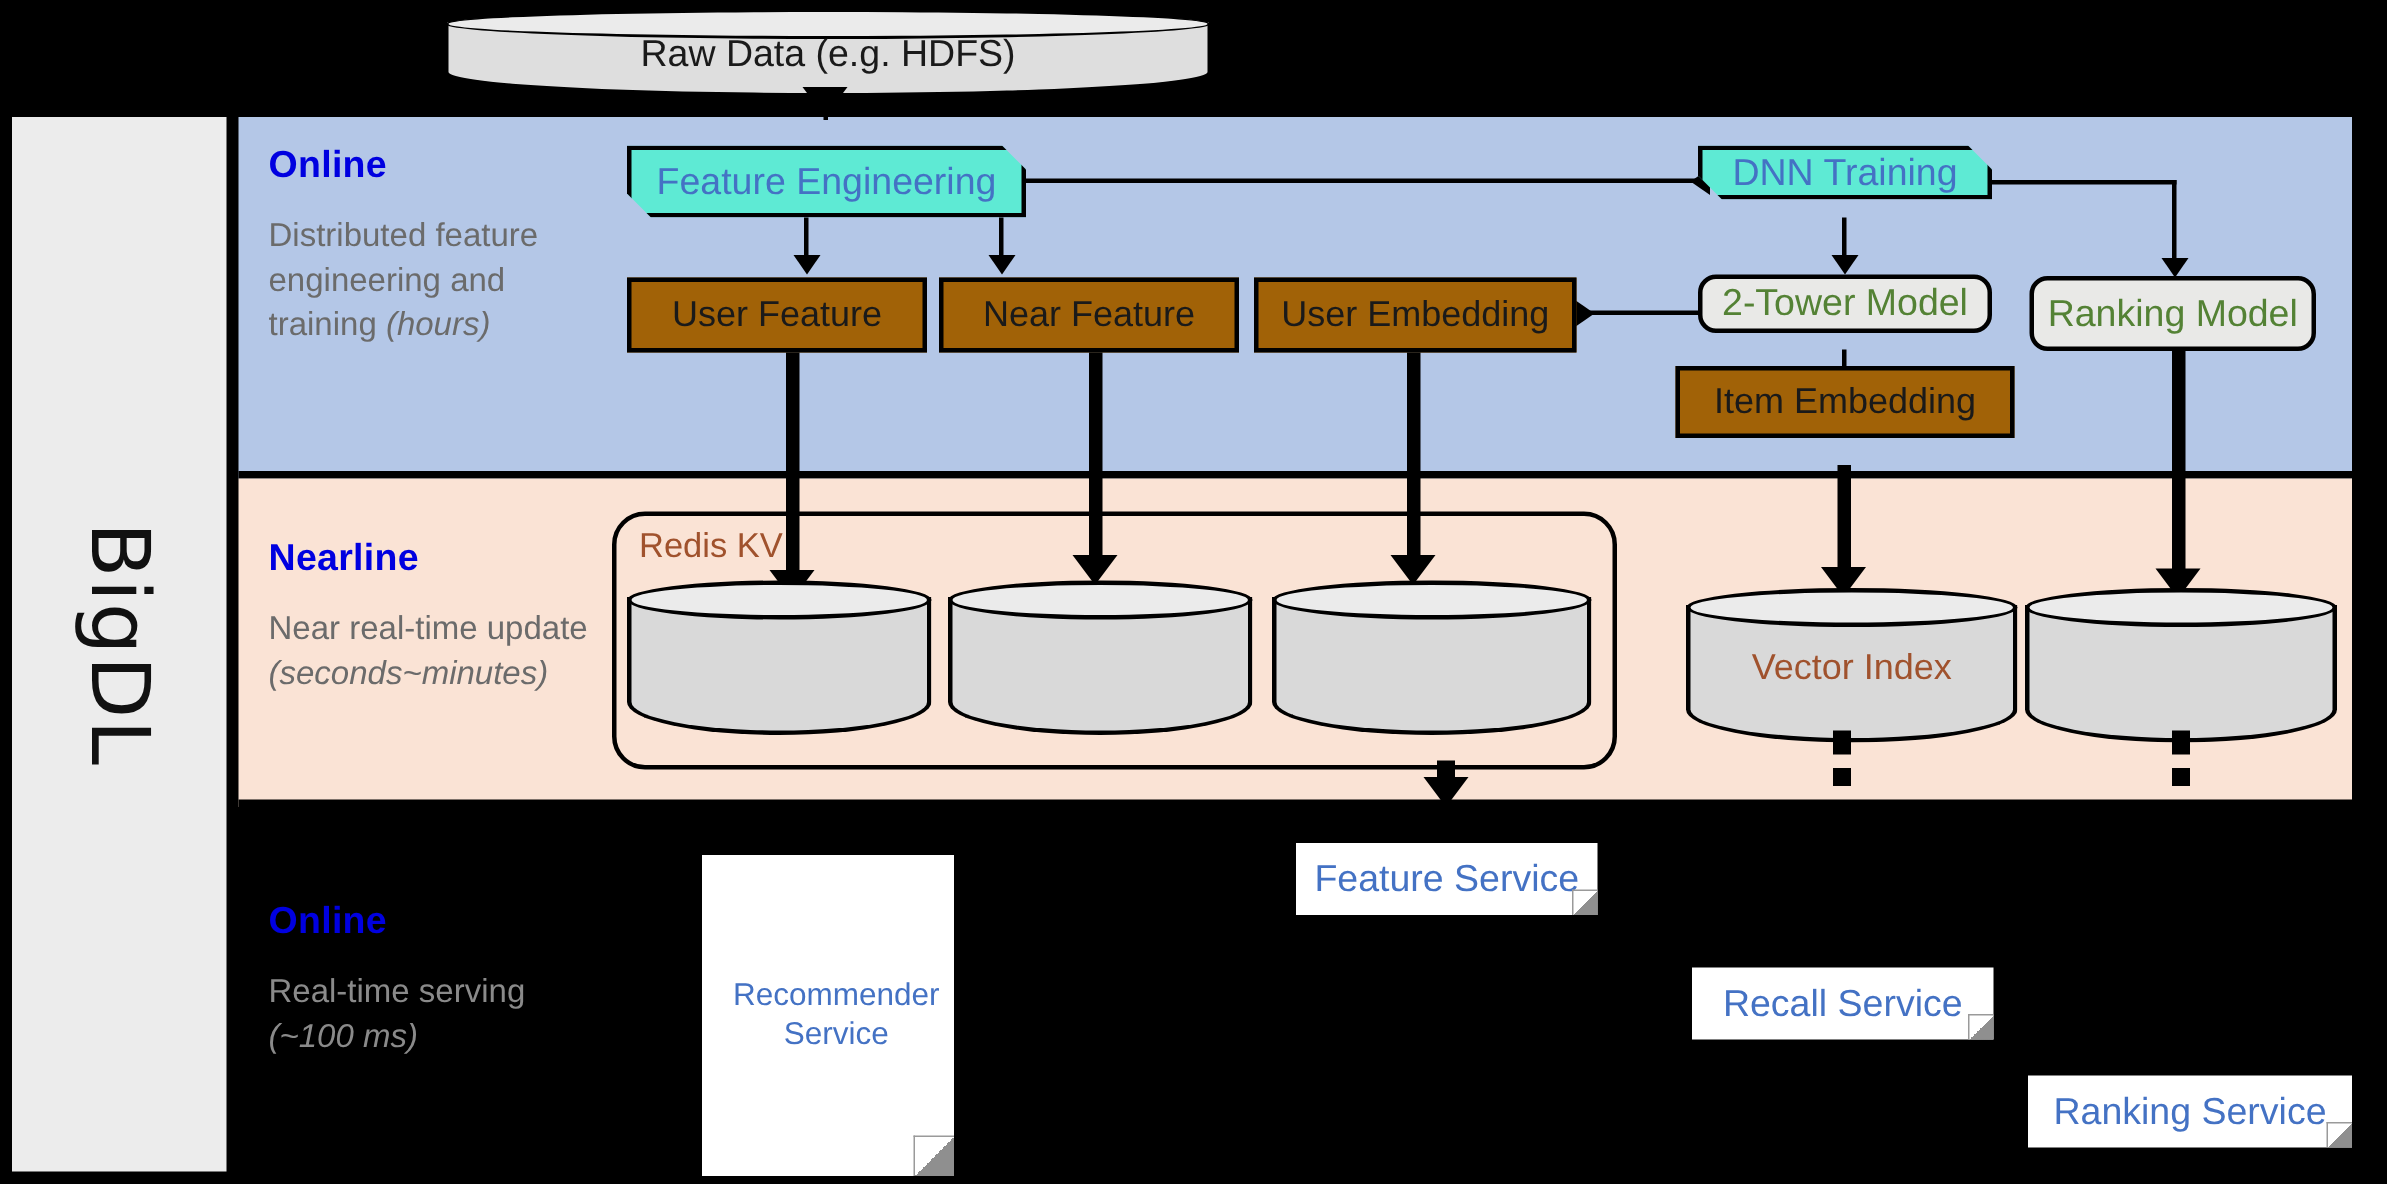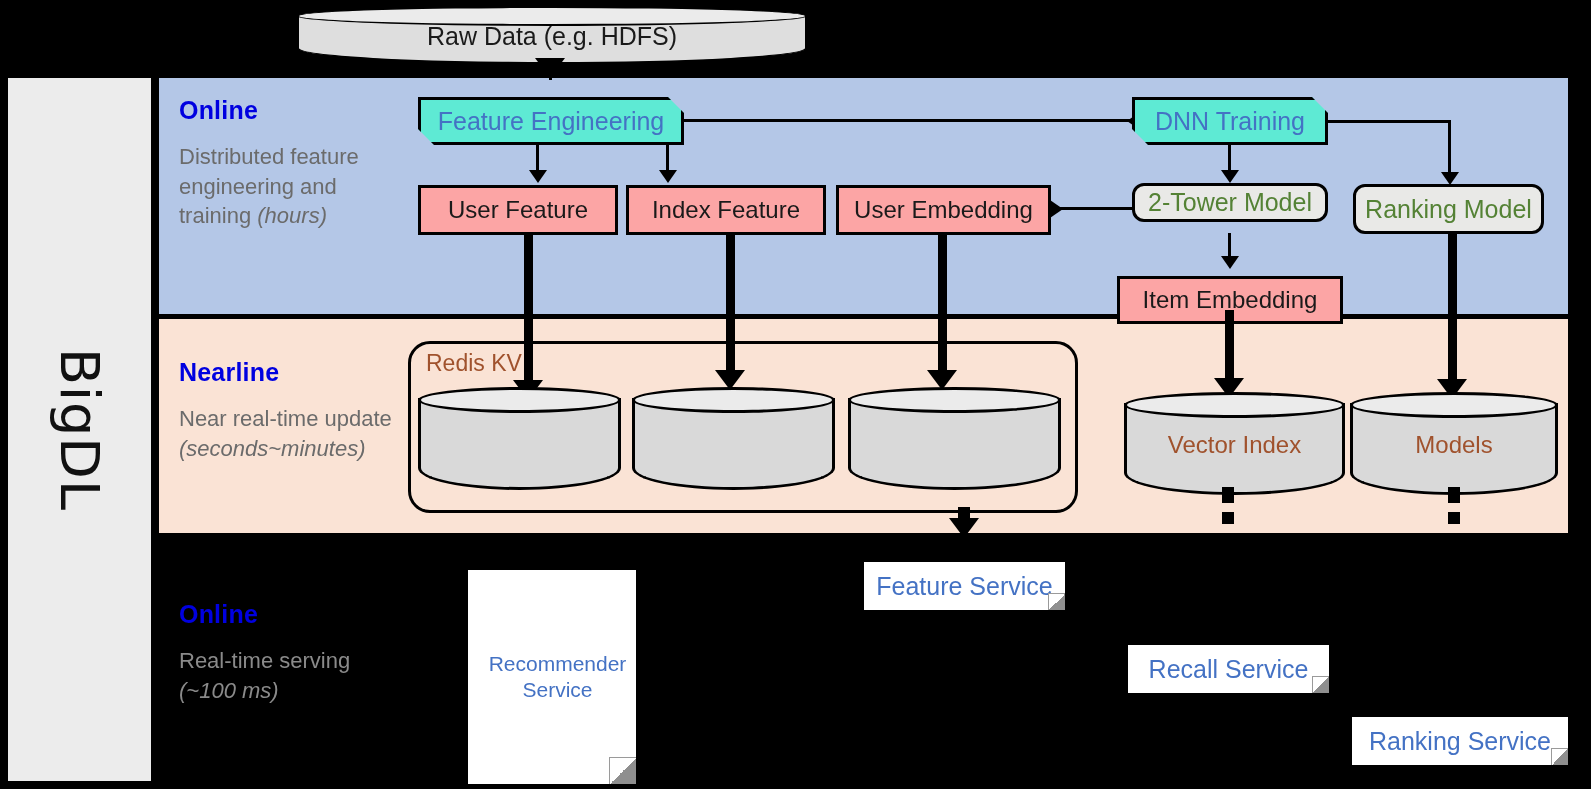--- a/index.html
+++ b/index.html
@@ -30,21 +30,21 @@
   
   .band-title{position:absolute;font-size:25px;color:#0000e0;font-weight:600;letter-spacing:.2px;}
   .band-sub{position:absolute;font-size:22px;color:#6b6b6b;line-height:1.35;}
   .band-sub em{font-style:italic;}
 
   
   .node{position:absolute;box-sizing:border-box;display:flex;align-items:center;justify-content:center;text-align:center;}
 
   
   .store{
-    background:#fca5a5;border:3px solid #000;color:#1a1a1a;font-size:24px;
+    background:#a16207;border:3px solid #000;color:#1a1a1a;font-size:24px;
   }
   
   .card{
     background:#5eead4;border:3px solid #000;color:#4472c4;font-size:25px;
     clip-path:polygon(0 0, calc(100% - 16px) 0, 100% 16px, 100% 100%, 16px 100%, 0 calc(100% - 16px));
   }
   
   .rounded{
     background:#e9e9e7;border:3px solid #000;border-radius:12px;font-size:25px;color:#548235;
   }
@@ -142,21 +142,21 @@
   </div>
 
   <div class="thin-h" style="left:684px;top:119px;width:455px;"></div>
   <div class="thin-head-l" style="left:1127px;top:112px;"></div>
 
   <div class="thin-v" style="left:536px;top:145px;height:27px;"></div>
   <div class="thin-head" style="left:529px;top:170px;"></div>
   <div class="thin-v" style="left:666px;top:145px;height:27px;"></div>
   <div class="thin-head" style="left:659px;top:170px;"></div>
 
-  <div class="node card" style="left:1132px;top:97px;width:196px;height:48px;">
+  <div class="node card" style="left:1132px;top:97px;width:196px;height:36px;">
     <span>DNN Training</span>
   </div>
 
   <div class="thin-v" style="left:1228px;top:145px;height:28px;"></div>
   <div class="thin-head" style="left:1221px;top:170px;"></div>
 
   <div class="thin-h" style="left:1328px;top:120px;width:123px;"></div>
   <div class="thin-v" style="left:1448px;top:120px;height:58px;"></div>
   <div class="thin-head" style="left:1441px;top:172px;"></div>
 
@@ -171,26 +171,26 @@
   <div class="thin-head" style="left:1221px;top:256px;"></div>
 
   <div class="node rounded" style="left:1353px;top:184px;width:191px;height:50px;">
     <span>Ranking Model</span>
   </div>
 
   <div class="node store" style="left:418px;top:185px;width:200px;height:50px;">
     <span>User Feature</span>
   </div>
   <div class="node store" style="left:626px;top:185px;width:200px;height:50px;">
-    <span>Index Feature</span>
+    <span>Near Feature</span>
   </div>
   <div class="node store" style="left:836px;top:185px;width:215px;height:50px;">
     <span>User Embedding</span>
   </div>
-  <div class="node store" style="left:1117px;top:276px;width:226px;height:48px;">
+  <div class="node store" style="left:1117px;top:244px;width:226px;height:48px;">
     <span>Item Embedding</span>
   </div>
 
   <div class="thick-v" style="left:524px;top:235px;height:152px;"></div>
   <div class="thick-head" style="left:513px;top:380px;"></div>
 
   <div class="thick-v" style="left:726px;top:235px;height:142px;"></div>
   <div class="thick-head" style="left:715px;top:370px;"></div>
 
   <div class="thick-v" style="left:938px;top:235px;height:142px;"></div>
@@ -227,21 +227,20 @@
   </div>
 
   <div class="cyl" style="left:1124px;top:392px;width:208px;height:103px;padding-left:13px;">
     <div class="body"></div>
     <div class="top"></div>
     <div class="lbl">Vector Index</div>
   </div>
   <div class="cyl" style="left:1350px;top:392px;width:208px;height:103px;">
     <div class="body"></div>
     <div class="top"></div>
-    <div class="lbl">Models</div>
   </div>
 
   <div class="stub" style="left:958px;top:507px;"></div>
   <div class="thick-head" style="left:949px;top:518px;"></div>
 
   <div class="stub" style="left:1222px;top:487px;"></div>
   <div class="stub-sq" style="left:1222px;top:512px;"></div>
 
   <div class="stub" style="left:1448px;top:487px;"></div>
   <div class="stub-sq" style="left:1448px;top:512px;"></div>

